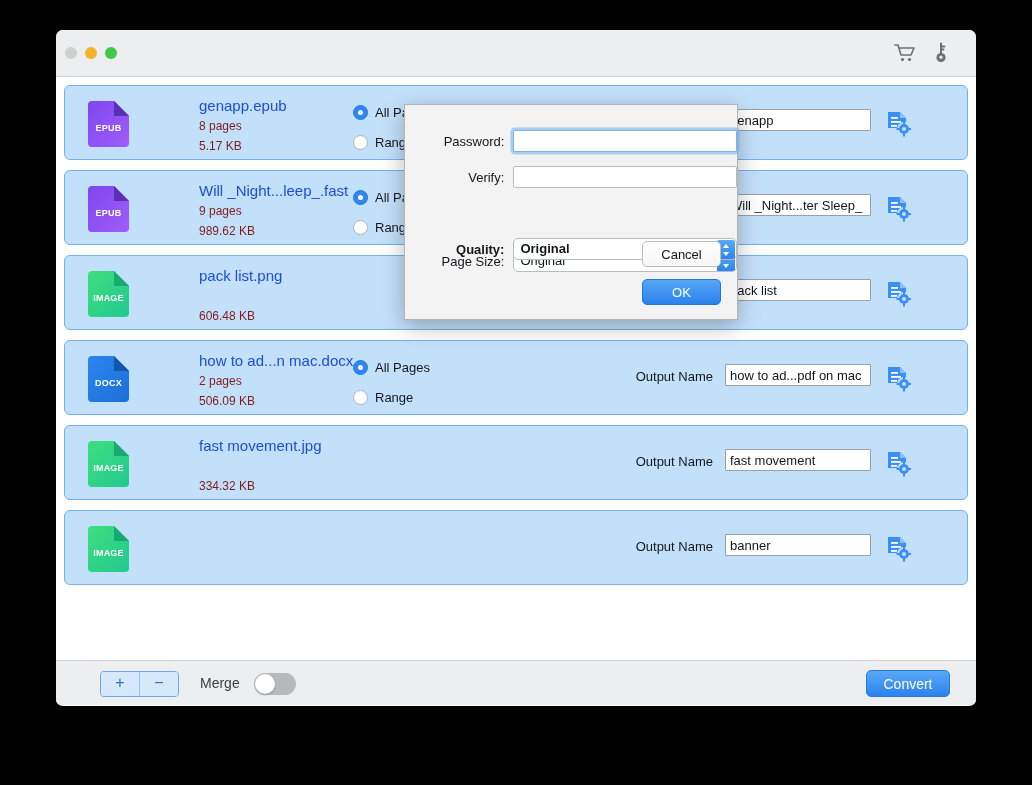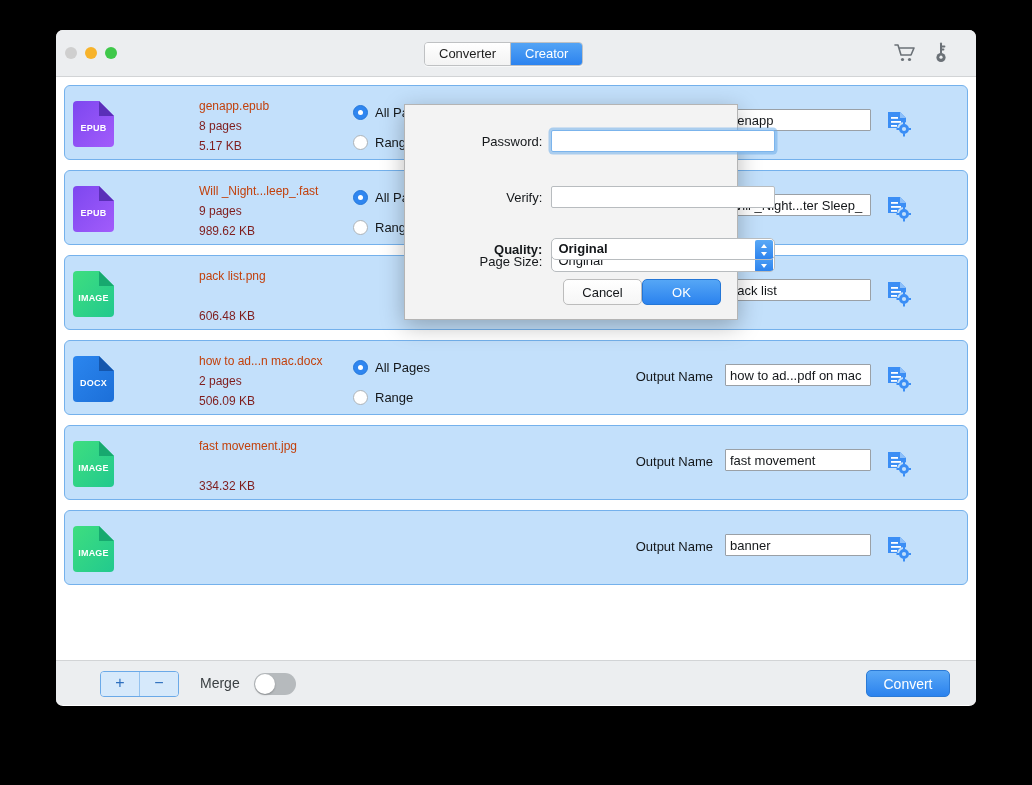--- a/index.html
+++ b/index.html
@@ -103,42 +103,42 @@
     height: 75px;
     background: #c3e0fb;
     border: 1px solid #74b1ec;
     border-radius: 6px;
     box-sizing: border-box;
   }
 
   
   .ftype {
     position: absolute;
-    left: 8px;
+    left: 23px;
     top: 15px;
     width: 41px;
     height: 30px;
   }
   .ftype svg { display: block; }
   .ftype .ft-label {
     position: absolute;
     left: 0; right: 0;
     top: 22px;
     text-align: center;
     font-size: 9px;
     font-weight: bold;
     color: #ffffff;
     letter-spacing: 0.2px;
     pointer-events: none;
   }
 
   .finfo { position: absolute; left: 134px; top: 11px; }
   .fname {
-    font-size: 12px;
-    color: #c2410c;
+    font-size: 15px;
+    color: #1d4ed8;
     line-height: 18px;
     white-space: nowrap;
   }
   .fmeta {
     font-size: 12px;
     color: #7f1d1d;
     line-height: 17px;
     margin-top: 3px;
     white-space: nowrap;
   }
@@ -297,21 +297,20 @@
     box-shadow: 0 6px 22px rgba(0,0,0,0.28);
     z-index: 50;
   }
   .dlg-row {
     position: absolute;
     left: 0;
     width: 100%;
     height: 24px;
     display: flex;
     align-items: center;
-    padding-left: 38px;
   }
   .dlg-label {
     width: 116px;
     text-align: right;
     padding-right: 9px;
     font-size: 13px;
     color: #14171a;
     box-sizing: border-box;
     white-space: nowrap;
   }
@@ -370,20 +369,22 @@
   .dlg-select .stepper::after {
     bottom: 4px;
     border-top: 4px solid #ffffff;
   }
 
   .dlg-buttons {
     position: absolute;
     right: 16px;
     bottom: 14px;
     display: flex;
+    gap: 12px;
+    flex-direction: column;
   }
   .dlg-btn {
     width: 79px;
     height: 26px;
     border-radius: 5px;
     font-family: "Liberation Sans", sans-serif;
     font-size: 13px;
     cursor: default;
   }
   .dlg-btn.cancel {
@@ -403,24 +404,20 @@
 
 <div id="app-window">
 
   <div id="titlebar">
     <div class="traffic-lights">
       <span class="light close"></span>
       <span class="light min"></span>
       <span class="light max"></span>
     </div>
 
-    <div class="segmented">
-      <div class="seg-btn">Converter</div>
-      <div class="seg-btn active">Creator</div>
-    </div>
 
     <div class="titlebar-icons">
       <span class="tb-icon">
         <svg width="22" height="20" viewBox="0 0 22 20">
           <path d="M1 2 h3 l3 10 h10 l3 -7 h-14" fill="none" stroke="#6b7177" stroke-width="1.6" stroke-linejoin="round" stroke-linecap="round"></path>
           <circle cx="8.5" cy="16.5" r="1.6" fill="#6b7177"></circle>
           <circle cx="15.5" cy="16.5" r="1.6" fill="#6b7177"></circle>
         </svg>
       </span>
       <span class="tb-icon">
@@ -698,21 +695,21 @@
     <button class="convert-btn">Convert</button>
   </div>
 
   <div id="password-dialog">
 
     <div class="dlg-row" style="top:24px;">
       <span class="dlg-label">Password:</span>
       <input type="text" class="dlg-field focused" value="" style="">
     </div>
 
-    <div class="dlg-row" style="top:60px;margin-top:20px;">
+    <div class="dlg-row" style="top:60px;">
       <span class="dlg-label">Verify:</span>
       <input type="text" class="dlg-field" value="" style="">
     </div>
 
     <div class="dlg-row" style="top:104px;margin-top:40px;">
       <span class="dlg-label">Page Size:</span>
       <div class="dlg-select">
         <span>Original</span>
         <span class="stepper"></span>
       </div>

